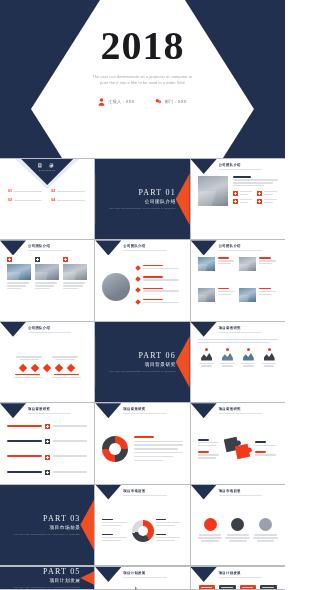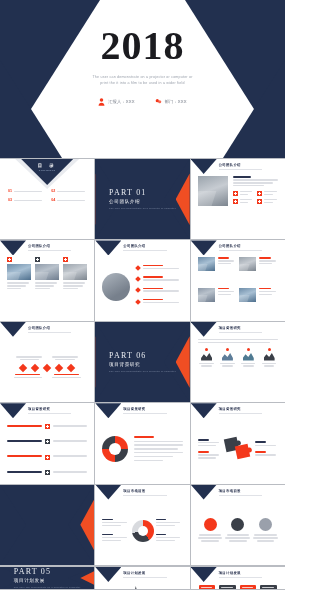--- a/index.html
+++ b/index.html
@@ -95,21 +95,21 @@
   .sd:before, .sd:after {
     content:""; position:absolute; top:0; bottom:0; width:14px; background:#f04e23;
   }
   .sd:before { left:0; clip-path: polygon(0 18%, 100% 50%, 0 82%); }
   .sd:after  { right:0; clip-path: polygon(100% 18%, 0 50%, 100% 82%); }
   .sd-chev-l, .sd-chev-r {
     position:absolute; top:0; bottom:0; width:26px; background:#22304f;
   }
   .sd-chev-l { left:0; clip-path: polygon(0 0, 100% 50%, 0 100%); }
   .sd-chev-r { right:0; clip-path: polygon(100% 0, 0 50%, 100% 100%); }
-  .sd-body { position:relative; z-index:3; text-align:left; }
+  .sd-body { position:relative; z-index:3; text-align:right; }
   .sd-part {
     font-size:8px; color:#e9ecf1; letter-spacing:1.2px;
     font-family:"Liberation Serif", serif;
   }
   .sd-cn {
     margin-top:2px; font-size:4.6px; color:#ffffff; letter-spacing:.6px;
   }
   .sd-en {
     margin-top:3px; font-size:2.4px; color:#7f8ba4; letter-spacing:.2px;
   }
@@ -622,20 +622,25 @@
               <div class="ln red w50" style="height:2px"></div>
               <div class="ln w90"></div>
             </div>
         </div>
       </div>
     </div>
 
     <div class="slide sd">
       <div class="sd-chev-l"></div>
       <div class="sd-chev-r"></div>
+      <div class="sd-body">
+        <div class="sd-part">PART 03</div>
+        <div class="sd-cn">项目市场前景</div>
+        <div class="sd-en">The user can demonstrate on a projector or computer</div>
+      </div>
     </div>
 
     <div class="slide">
       <div class="corner"></div>
       <div class="c-head">
           <div class="c-title">项目市场前景</div>
           <div class="c-rule"></div>
         </div>
       <div class="c-body row" style="align-items:center;gap:2px">
         <div class="col" style="flex:1;gap:6px">

